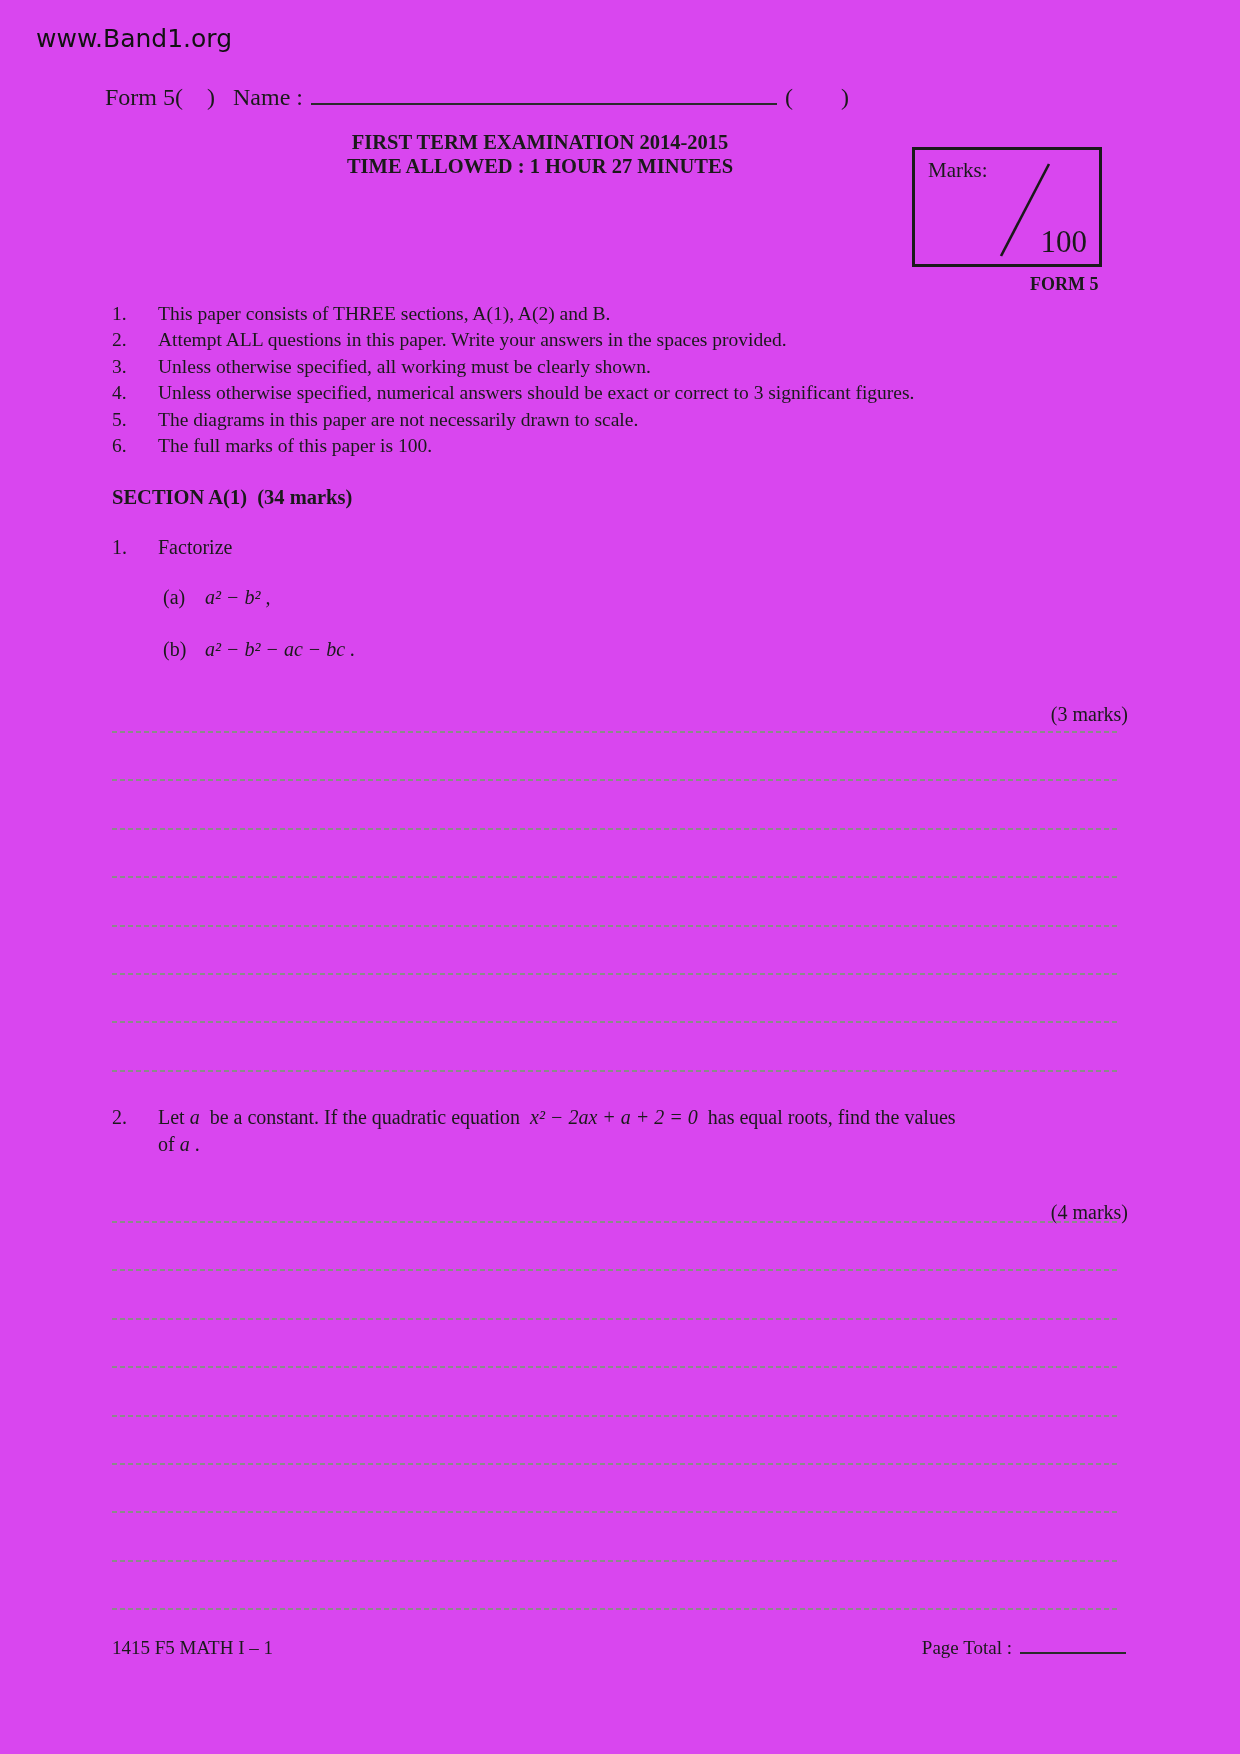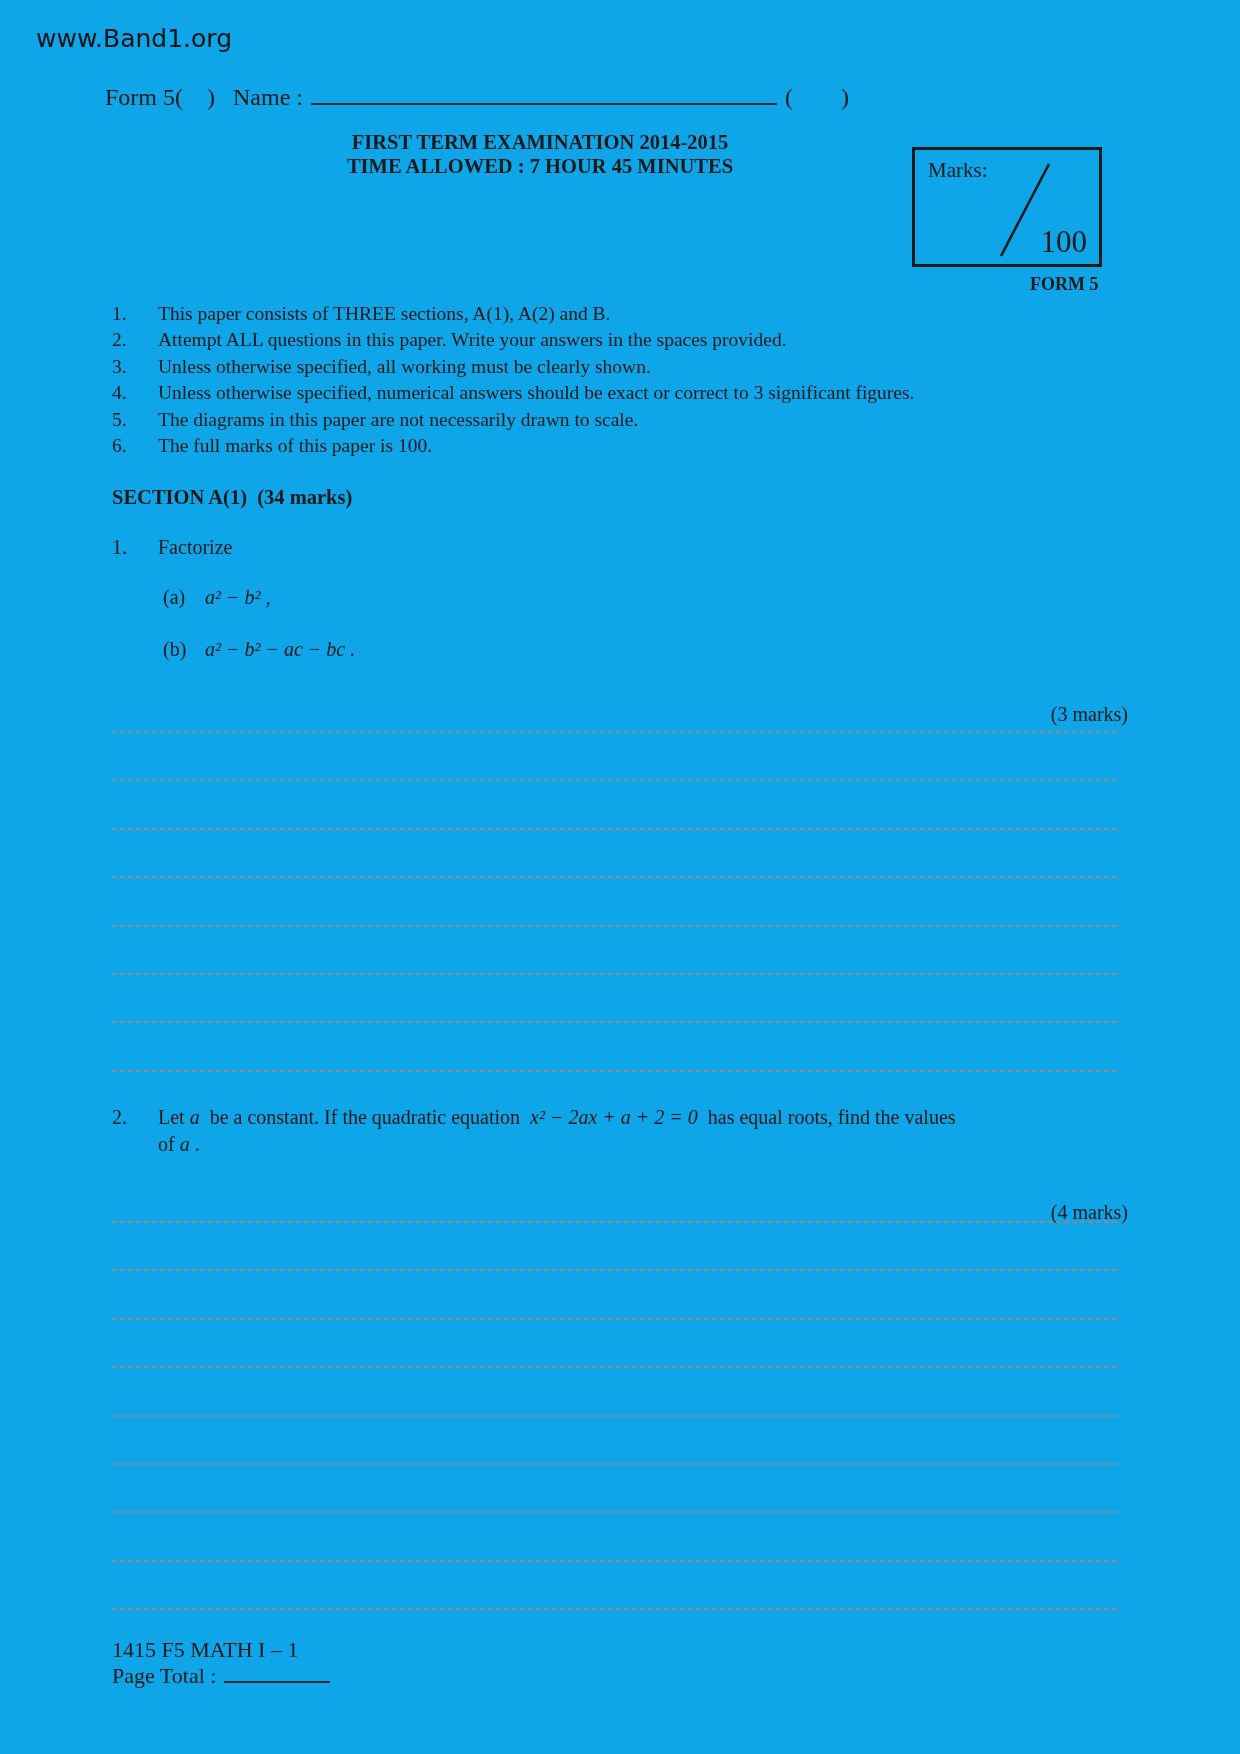--- a/index.html
+++ b/index.html
@@ -1,18 +1,18 @@
 <!DOCTYPE html>
 <html><head>
 <meta charset="utf-8">
 <style>
   html,body { margin:0; padding:0; background:#e8e8e8; }
   .page {
     position:relative; width:1240px; height:1754px;
-    background:#0ea5e9; color:#1a1a1a;
+    background:#d946ef; color:#1a1a1a;
     font-family:"Liberation Serif", serif;
     margin:0 auto; overflow:hidden;
   }
   .watermark {
     position:absolute; left:36px; top:24px;
     font-family:"DejaVu Sans", sans-serif; font-size:25px; color:#111;
   }
   .student-line {
     position:absolute; left:105px; top:84px;
     font-size:24px; white-space:pre;
@@ -65,39 +65,39 @@
   }
   #q2-block {
     position:absolute; left:112px; top:1104px; width:1024px;
     font-size:20px; line-height:27px;
   }
   .q2-num { position:absolute; left:0; top:0; }
   .q2-text { margin-left:46px; }
   .q2-line { white-space:pre; }
   .footer {
     position:absolute; left:112px; top:1637px; width:1014px;
-    display:flex; justify-content:space-between; align-items:baseline; font-size:22px;flex-direction:column;
+    display:flex; justify-content:space-between; align-items:baseline; font-size:19px;
   }
   .pt-underline {
     display:inline-block; width:106px; height:3px;
     border-bottom:2px solid #2b2b2b; margin-left:8px;
   }
 </style>
 </head>
 <body>
 
 <div class="page">
 
   <div class="watermark">www.Band1.org</div>
 
   <div class="student-line"><span>Form 5(    )</span><span>   </span><span>Name :</span><span class="name-underline"></span><span>(        )</span></div>
 
   <div class="title-block">
     <div>FIRST TERM EXAMINATION 2014-2015</div>
-    <div>TIME ALLOWED : 7 HOUR 45 MINUTES</div>
+    <div>TIME ALLOWED : 1 HOUR 27 MINUTES</div>
   </div>
 
   <div class="marks-box">
     <span class="marks-label">Marks:</span>
     <svg class="marks-slash" viewBox="0 0 184 114" preserveAspectRatio="none">
       <line x1="86" y1="106" x2="134" y2="14" stroke="#1a1a1a" stroke-width="2.6"></line>
     </svg>
     <span class="marks-total">100</span>
   </div>
 

